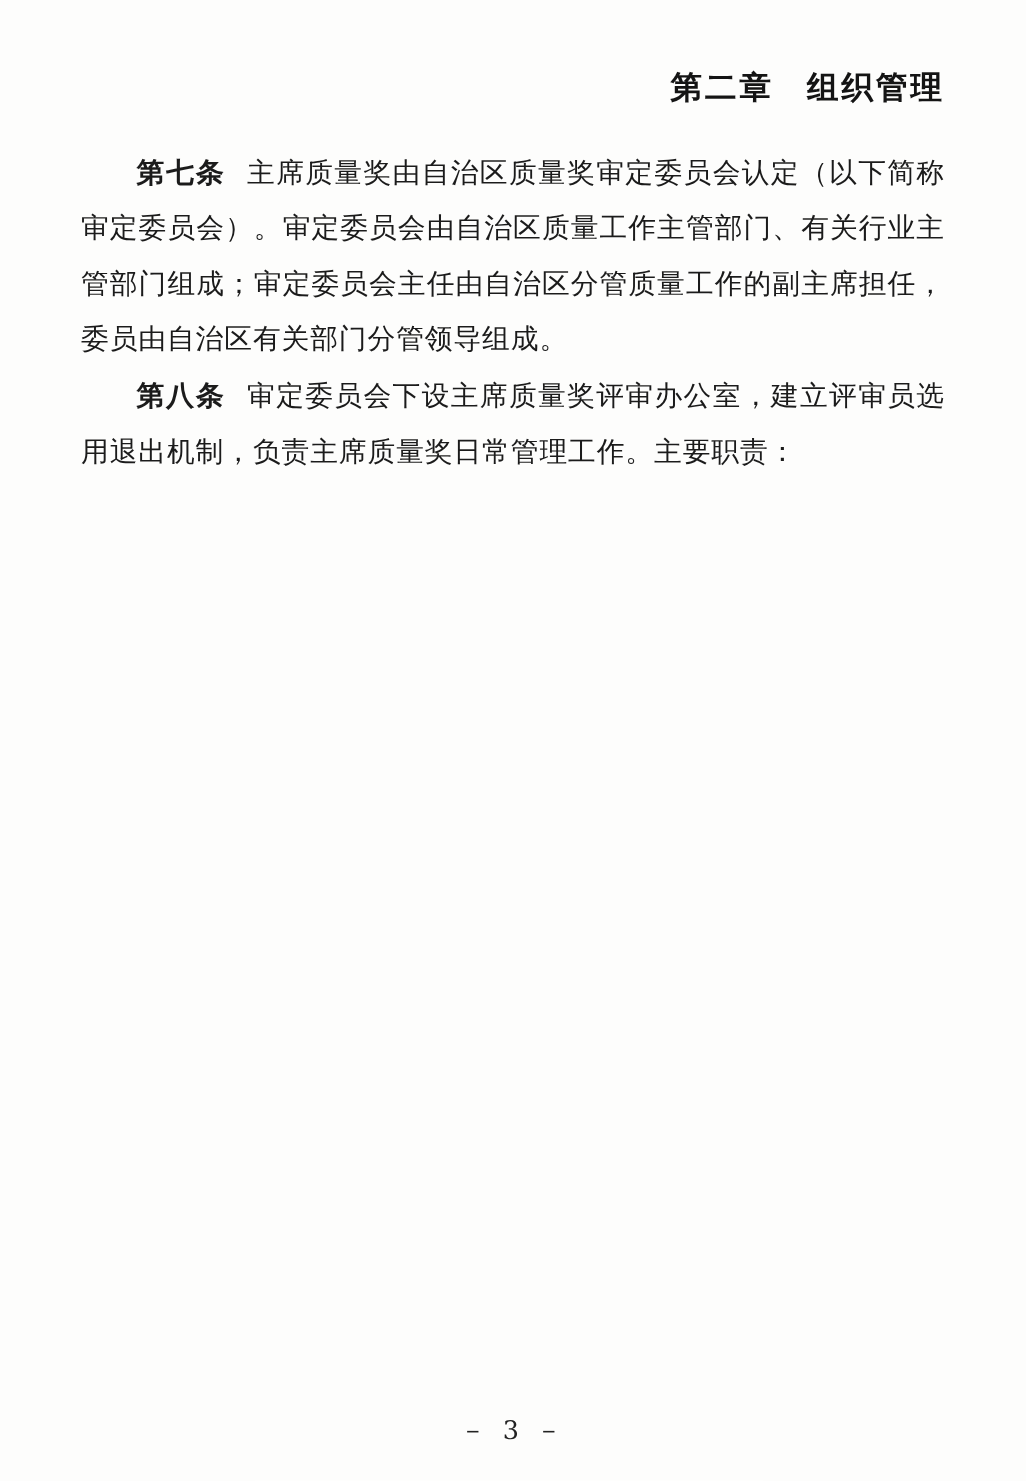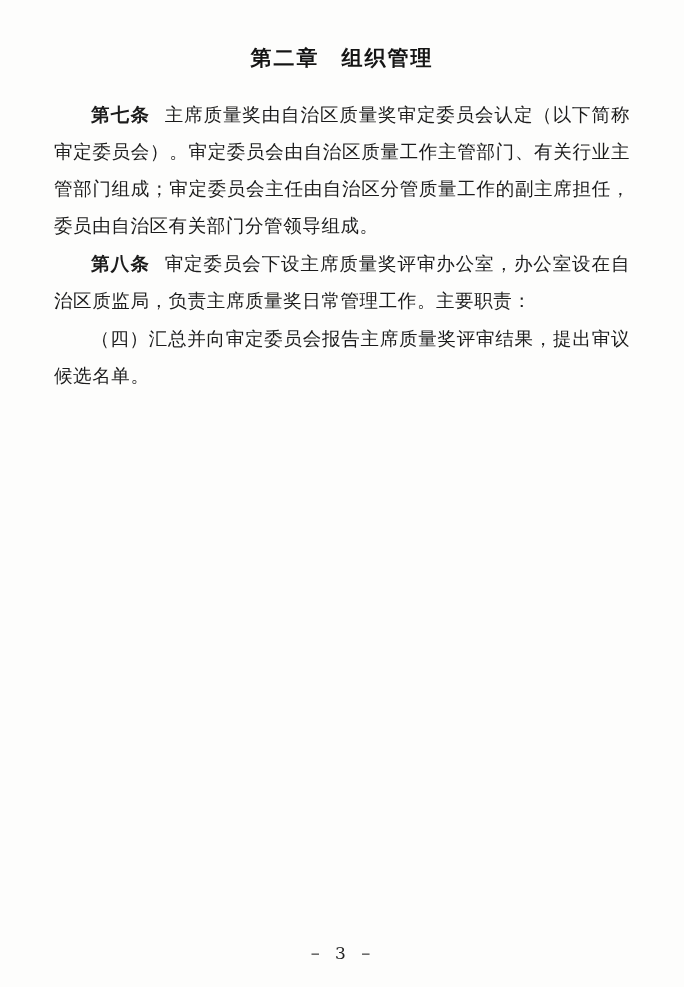--- a/index.html
+++ b/index.html
@@ -17,21 +17,21 @@
   }
   .page {
     position: relative;
     width: 684px;
     height: 987px;
     box-sizing: border-box;
     padding: 36px 54px 0 54px;
     background: #fdfdfc;
   }
   .chapter-title {
-    text-align: center;
+    text-align: right;
     font-size: 21px;
     font-weight: bold;
     letter-spacing: 2px;
     margin: 8px 0 26px 0;
     color: #141414;
   }
   .chapter-title .gap {
     display: inline-block;
     width: 22px;
   }
@@ -78,28 +78,25 @@
   <div class="chapter-title">
     <span>第二章</span><span class="gap"></span><span>组织管理</span>
   </div>
 
   <p class="para indent">
     <span class="art-label">第七条</span><span class="art-sep"></span><span>主席质量奖由自治区质量奖审定委员会认定（以下简称审定委员会）。审定委员会由自治区质量工作主管部门、有关行业主管部门组成；审定委员会主任由自治区分管质量工作的副主席担任，委员由自治区有关部门分管领导组成。</span>
   </p>
 
 
   <p class="para indent">
-    <span class="art-label">第八条</span><span class="art-sep"></span><span>审定委员会下设主席质量奖评审办公室，办公室设在自治区质监局，负责主席质量奖日常管理工作。主要职责：</span>
+    <span class="art-label">第八条</span><span class="art-sep"></span><span>审定委员会下设主席质量奖评审办公室，建立评审员选用退出机制，负责主席质量奖日常管理工作。主要职责：</span>
   </p>
 
 
 
 
-  <p class="para indent">
-    <span>（四）汇总并向审定委员会报告主席质量奖评审结果，提出审议候选名单。</span>
-  </p>
 
 
   <div class="footer">
     <span class="pageno">－ 3 －</span>
   </div>
 
 </div>
 
 </body></html>

